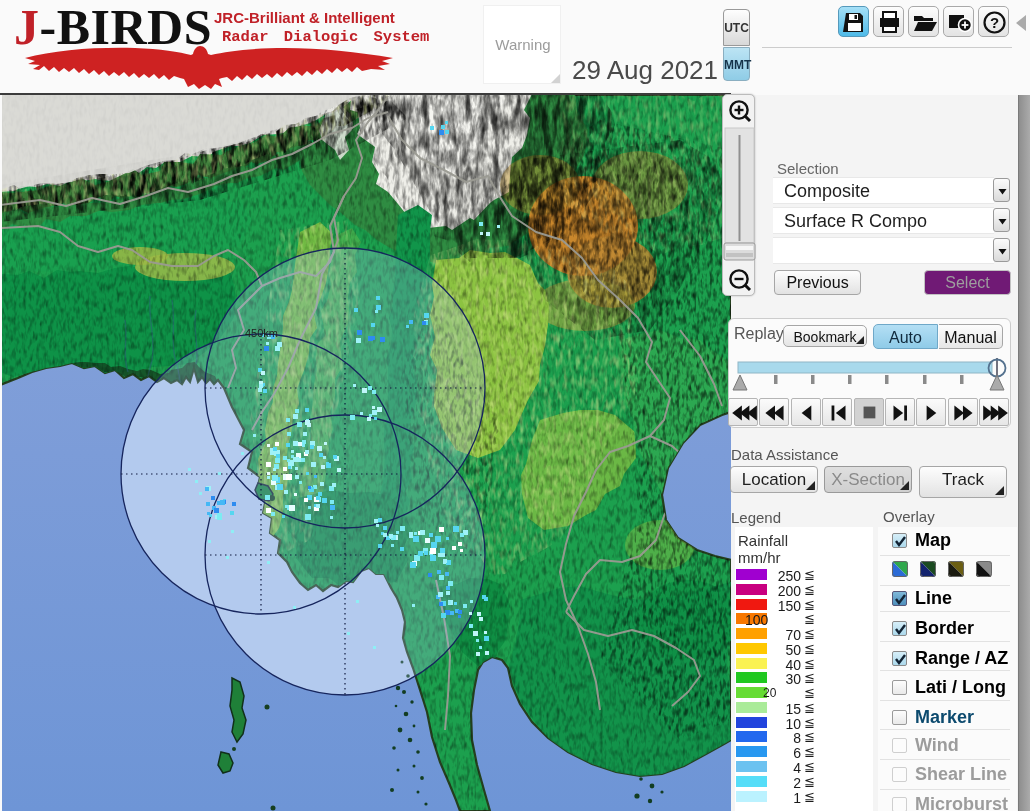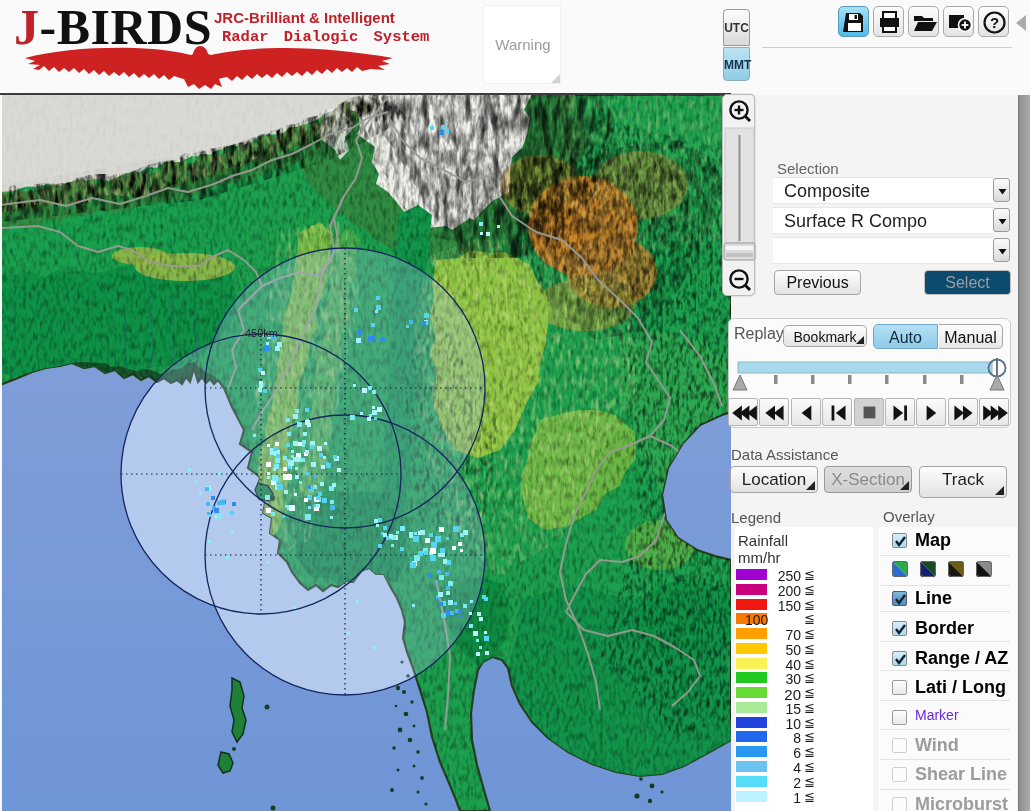--- a/index.html
+++ b/index.html
@@ -453,20 +453,21 @@
   <path d="M25,58 C55,50 95,47 135,48 C160,49 180,52 191,55 L193,54 C194,49 197,46 200,46 C204,46 207,49 208,54 L211,55 C228,51 255,48 285,48 C320,48 358,52 393,58 L382,61 L390,64 L378,66 L385,70 L371,69 L362,71 L357,67 L352,72 L347,68 L342,72 L337,68 L332,73 L327,69 L322,74 L317,70 L312,75 L307,71 L302,76 L297,72 L292,76 L287,72 L282,77 L277,73 L272,78 L267,74 L262,78 L257,74 L252,79 L247,75 L242,80 L237,76 L232,81 L227,77 L222,78 L219,79 L222,87 L215,84 L211,89 L205,85 L199,89 L194,84 L188,87 L184,79 L180,78 L174,76 L169,80 L164,75 L159,79 L154,74 L149,78 L144,74 L139,78 L134,73 L129,77 L124,72 L119,76 L114,72 L109,76 L104,71 L99,75 L94,70 L89,74 L84,69 L79,73 L74,68 L69,72 L64,68 L59,72 L54,67 L49,71 L44,66 L39,70 L33,69 L40,65 L28,64 L35,61 Z" fill="#CE2222"></path>
  </svg>
 </div>
 
 <div style="position:absolute;left:483px;top:5px;width:78px;height:79px;background:#fff;border:1px solid #F0F0F0">
  <div style="position:absolute;left:0;top:30px;width:78px;text-align:center;font-size:15px;color:#9C9C9C">Warning</div>
  <svg width="78" height="79">
         <path d="M76,77 L67,77 L76,68 Z" fill="#D2D2D2"></path>
       </svg>
 </div>
+<div style="position:absolute;left:572px;top:55px;font-size:26px;color:#4A4A4A">29 Aug 2021</div>
 <div style="position:absolute;left:723px;top:9px;width:27px;height:37px;background:linear-gradient(#FEFEFE,#D8D8D8);border:1px solid #999;border-radius:4px 4px 0 0;text-align:center;font-size:12px;font-weight:bold;color:#333;line-height:37px">UTC</div>
 <div style="position:absolute;left:723px;top:47px;width:27px;height:34px;background:linear-gradient(#BCE4F4,#8FCCE6);border:1px solid #8AAEC0;border-radius:0 0 4px 4px;text-align:center;font-size:12px;font-weight:bold;color:#15334A;line-height:34px">MMT</div>
 <div style="position:absolute;left:838px;top:6px;width:31px;height:31px;background:linear-gradient(#A6E0F7,#4FBAE8);border:1px solid #5599BB;border-radius:5px"><svg width="31" height="31" viewBox="0 0 31 31">
         <path d="M7,6 h14 l3,3 v16 h-20 z" fill="#111"></path>
         <rect x="10" y="7" width="9" height="6" fill="#fff"></rect>
         <rect x="15.5" y="8" width="2.5" height="4" fill="#111"></rect>
         <rect x="9" y="16" width="13" height="8" fill="#fff"></rect>
       </svg></div>
     <div style="position:absolute;left:873px;top:6px;width:31px;height:31px;background:linear-gradient(#FDFDFD,#E3E3E3);border:1px solid #A9A9A9;border-radius:5px"><svg width="31" height="31" viewBox="0 0 31 31">
         <rect x="9" y="5" width="13" height="7" fill="#fff" stroke="#111" stroke-width="2"></rect>
@@ -509,21 +510,21 @@
  <svg width="17" height="24">
         <path d="M4.5,10 h8 l-4,5.5 Z" fill="#111"></path>
       </svg></div>
 
 <div style="position:absolute;left:773px;top:237px;width:221px;height:27px;background:#fff;border-top:1px solid #E8E8E8;border-bottom:1px solid #E8E8E8"></div>
 <div style="position:absolute;left:993px;top:238px;width:17px;height:24px;background:linear-gradient(#FCFCFC,#DADADA);border:1px solid #9A9A9A;border-radius:3px">
  <svg width="17" height="24">
         <path d="M4.5,10 h8 l-4,5.5 Z" fill="#111"></path>
       </svg></div>
 <div style="position:absolute;left:774px;top:270px;width:87px;height:25px;background:linear-gradient(#FDFDFD,#E2E2E2);border:1px solid #A6A6A6;border-radius:4px;text-align:center;font-size:16px;color:#111;line-height:24px">Previous</div>
-<div style="position:absolute;left:924px;top:270px;width:87px;height:25px;background:#0c4a6e;border:1px solid #C2C2C2;border-radius:4px;text-align:center;font-size:16px;color:#9E9E9E;line-height:24px">Select</div>
+<div style="position:absolute;left:924px;top:270px;width:87px;height:25px;background:#701a75;border:1px solid #C2C2C2;border-radius:4px;text-align:center;font-size:16px;color:#9E9E9E;line-height:24px">Select</div>
 
 <div style="position:absolute;left:728px;top:318px;width:283px;height:110px;background:#FBFBFB;border:1px solid #CCC;border-radius:6px"></div>
 <div style="position:absolute;left:734px;top:325px;font-size:16px;color:#555">Replay</div>
 <div style="position:absolute;left:783px;top:325px;width:84px;height:22px;background:linear-gradient(#FDFDFD,#E4E4E4);border:1px solid #A6A6A6;border-radius:5px;text-align:center;font-size:14px;color:#111;line-height:22px">Bookmark
  <svg style="position:absolute;right:2px;bottom:2px" width="8" height="8">
         <path d="M8,0 L8,8 L0,8 Z" fill="#222"></path>
       </svg></div>
 <div style="position:absolute;left:873px;top:324px;width:65px;height:25px;background:linear-gradient(#B4DFF4,#8FCBE8);border:1px solid #6FA8C8;border-radius:5px 0 0 5px;text-align:center;font-size:16px;color:#10293C;line-height:25px">Auto</div>
 <div style="position:absolute;left:939px;top:324px;width:64px;height:25px;background:linear-gradient(#FDFDFD,#E6E6E6);border:1px solid #A6A6A6;border-left:none;border-radius:0 5px 5px 0;text-align:center;font-size:16px;color:#111;line-height:25px">Manual</div>
 <svg style="position:absolute;left:728px;top:352px" width="283" height="46">
@@ -629,21 +630,21 @@
     <div style="position:absolute;left:736px;top:643px;width:31px;height:11px;background:#FFC800"></div>
     <div style="position:absolute;left:745px;top:642px;width:56px;text-align:right;font-size:14px;color:#1A1A1A">50</div>
     <div style="position:absolute;left:804px;top:641px;font-size:13px;color:#1A1A1A">≦</div>
     <div style="position:absolute;left:736px;top:658px;width:31px;height:11px;background:#FAF252"></div>
     <div style="position:absolute;left:745px;top:657px;width:56px;text-align:right;font-size:14px;color:#1A1A1A">40</div>
     <div style="position:absolute;left:804px;top:656px;font-size:13px;color:#1A1A1A">≦</div>
     <div style="position:absolute;left:736px;top:672px;width:31px;height:11px;background:#20C820"></div>
     <div style="position:absolute;left:745px;top:671px;width:56px;text-align:right;font-size:14px;color:#1A1A1A">30</div>
     <div style="position:absolute;left:804px;top:670px;font-size:13px;color:#1A1A1A">≦</div>
     <div style="position:absolute;left:736px;top:687px;width:31px;height:11px;background:#66DC34"></div>
-    <div style="position:absolute;left:745px;top:686px;width:56px;text-align:right;font-size:15px;color:#1A1A1A">20</div>
+    <div style="position:absolute;left:763px;top:686px;width:56px;font-size:12px;color:#1A1A1A">20</div>
     <div style="position:absolute;left:804px;top:685px;font-size:13px;color:#1A1A1A">≦</div>
     <div style="position:absolute;left:736px;top:702px;width:31px;height:11px;background:#AAEB99"></div>
     <div style="position:absolute;left:745px;top:701px;width:56px;text-align:right;font-size:14px;color:#1A1A1A">15</div>
     <div style="position:absolute;left:804px;top:700px;font-size:13px;color:#1A1A1A">≦</div>
     <div style="position:absolute;left:736px;top:717px;width:31px;height:11px;background:#2244DD"></div>
     <div style="position:absolute;left:745px;top:716px;width:56px;text-align:right;font-size:14px;color:#1A1A1A">10</div>
     <div style="position:absolute;left:804px;top:715px;font-size:13px;color:#1A1A1A">≦</div>
     <div style="position:absolute;left:736px;top:731px;width:31px;height:11px;background:#2268EE"></div>
     <div style="position:absolute;left:745px;top:730px;width:56px;text-align:right;font-size:14px;color:#1A1A1A">8</div>
     <div style="position:absolute;left:804px;top:729px;font-size:13px;color:#1A1A1A">≦</div>
@@ -683,21 +684,21 @@
         <path d="M3,7 L6,11 L12,3" fill="none" stroke="#123" stroke-width="2.4"></path>
       </svg></div>
     <div style="position:absolute;left:915px;top:618px;font-size:18px;font-weight:bold;color:#000">Border</div>
     <div style="position:absolute;left:892px;top:651px;width:15px;height:15px;background:linear-gradient(#D6EEF8,#ACD9EC);border:1px solid #8A8A8A;border-radius:2px"><svg width="15" height="15">
         <path d="M3,7 L6,11 L12,3" fill="none" stroke="#123" stroke-width="2.4"></path>
       </svg></div>
     <div style="position:absolute;left:915px;top:648px;font-size:18px;font-weight:bold;color:#000">Range / AZ</div>
     <div style="position:absolute;left:892px;top:680px;width:15px;height:15px;background:linear-gradient(#FDFDFD,#E9E9E9);border:1px solid #9A9A9A;border-radius:2px"></div>
     <div style="position:absolute;left:915px;top:677px;font-size:18px;font-weight:bold;color:#000">Lati / Long</div>
     <div style="position:absolute;left:892px;top:710px;width:15px;height:15px;background:linear-gradient(#FDFDFD,#E9E9E9);border:1px solid #9A9A9A;border-radius:2px"></div>
-    <div style="position:absolute;left:915px;top:707px;font-size:14px;font-weight:normal;color:#6d28d9">Marker</div>
+    <div style="position:absolute;left:915px;top:707px;font-size:18px;font-weight:bold;color:#0c4a6e">Marker</div>
     <div style="position:absolute;left:892px;top:738px;width:15px;height:15px;background:#FCFCFC;border:1px solid #CFCFCF;border-radius:2px"></div>
     <div style="position:absolute;left:915px;top:735px;font-size:18px;font-weight:bold;color:#9C9C9C">Wind</div>
     <div style="position:absolute;left:892px;top:767px;width:15px;height:15px;background:#FCFCFC;border:1px solid #CFCFCF;border-radius:2px"></div>
     <div style="position:absolute;left:915px;top:764px;font-size:18px;font-weight:bold;color:#9C9C9C">Shear Line</div>
     <div style="position:absolute;left:892px;top:797px;width:15px;height:15px;background:#FCFCFC;border:1px solid #CFCFCF;border-radius:2px"></div>
     <div style="position:absolute;left:915px;top:794px;font-size:18px;font-weight:bold;color:#9C9C9C">Microburst</div>
 <svg style="position:absolute;left:892px;top:561px" width="16" height="16">
       <defs>
         <clipPath id="r892">
           <rect x="0" y="0" width="16" height="16" rx="3"></rect>

